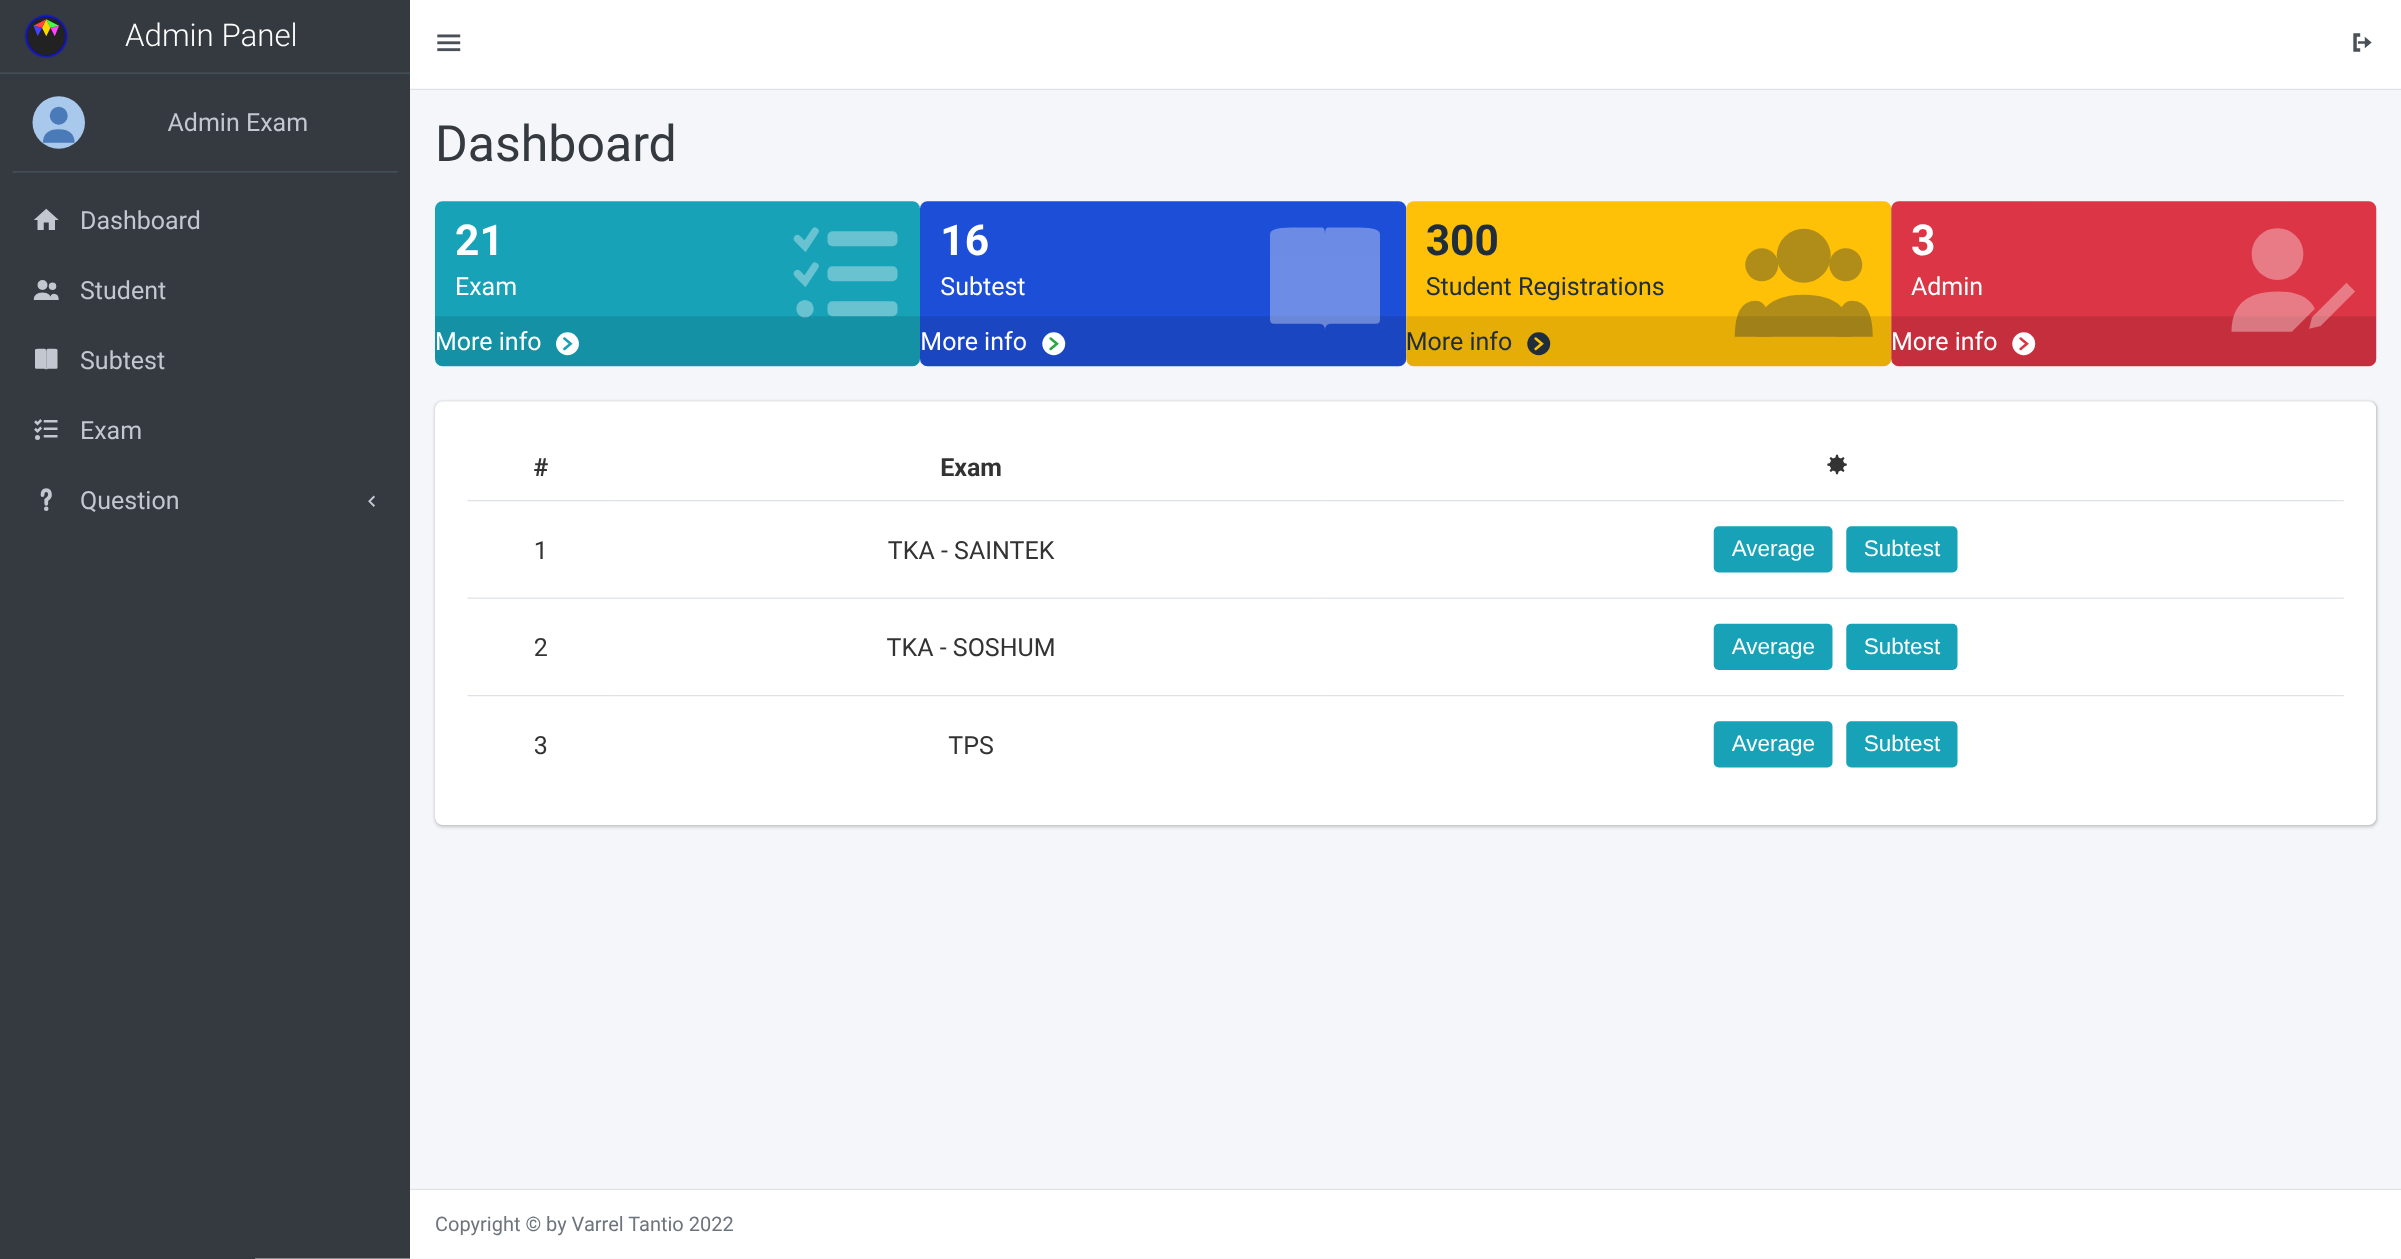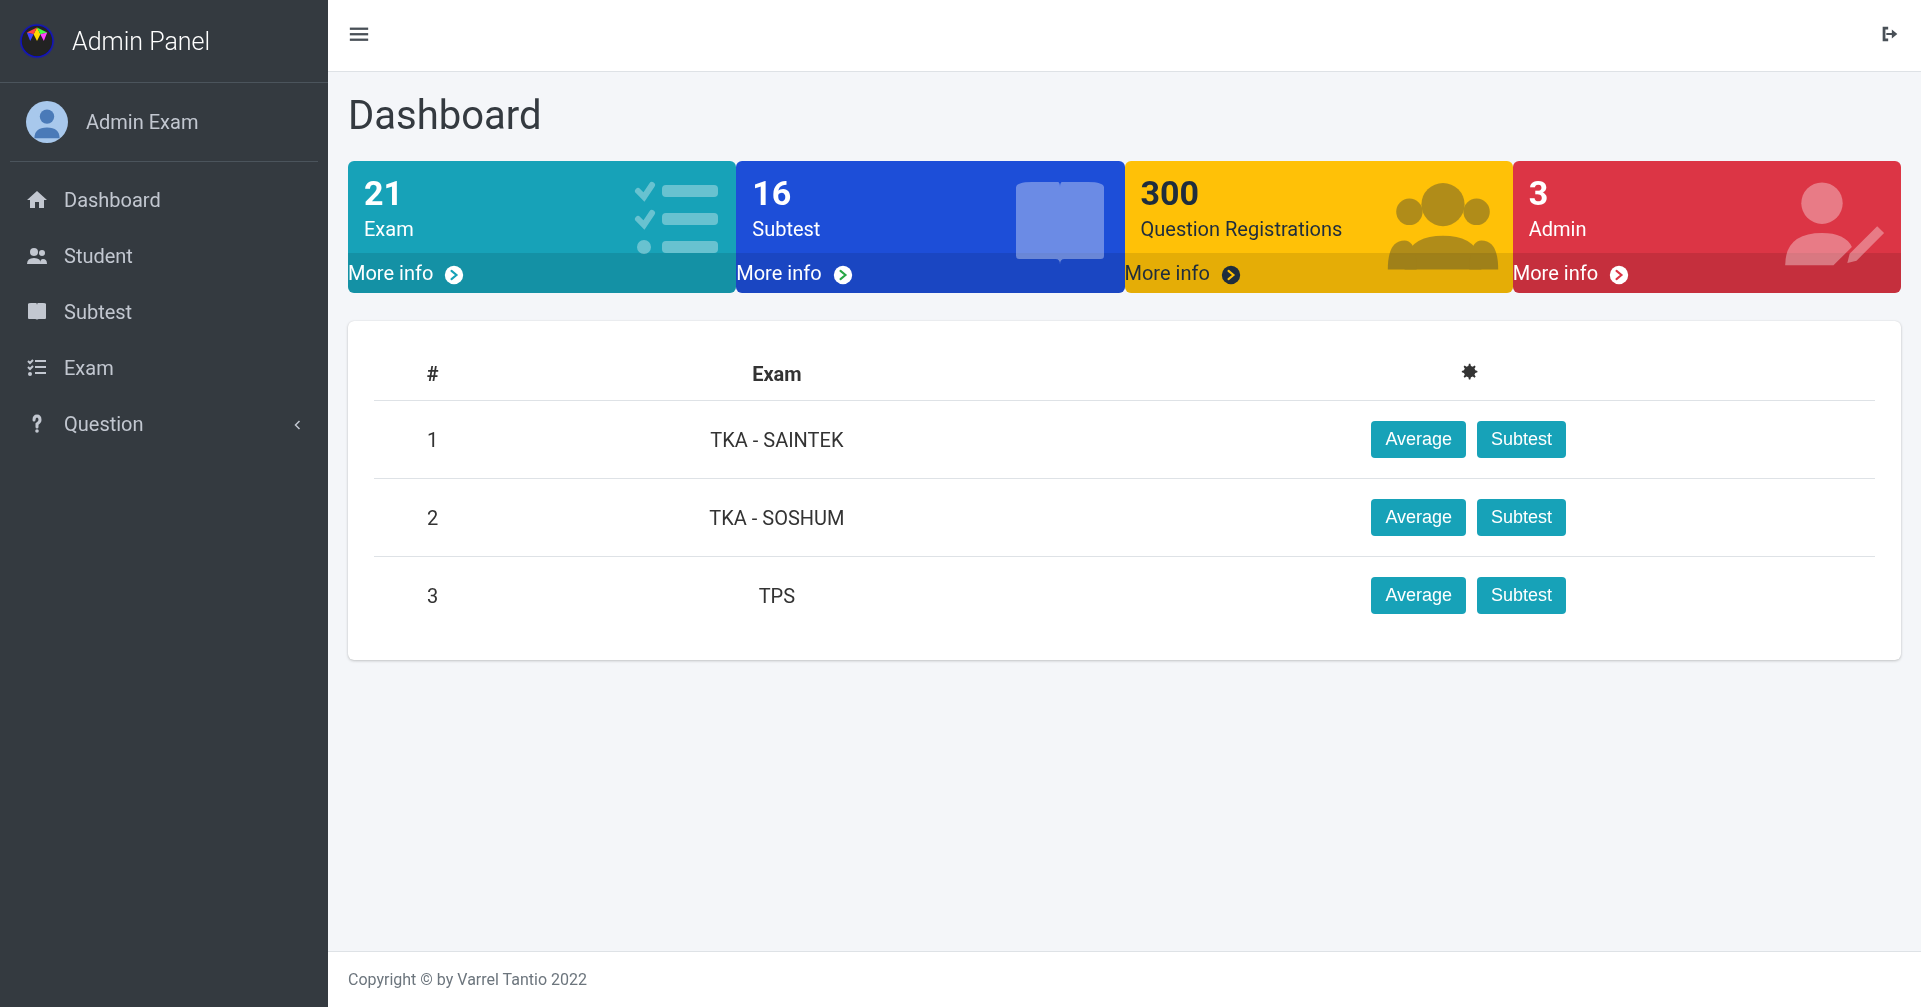--- a/index.html
+++ b/index.html
@@ -2,26 +2,26 @@
 <html><head>
   <meta charset="utf-8">
   <style>
     * { margin: 0; padding: 0; box-sizing: border-box; }
     body { font-family: -apple-system, BlinkMacSystemFont, "Segoe UI", Roboto, "Helvetica Neue", Arial, sans-serif; background: #f4f6f9; color: #333; }
     
     .wrapper { display: flex; min-height: 100vh; }
     
     
     .sidebar { width: 328px; background: #343a40; color: #c2c7d0; display: flex; flex-direction: column; }
-    .brand { display: flex; align-items: center; padding: 20px 16px; border-bottom: 1px solid #4b545c; }
+    .brand { display: flex; align-items: center; padding: 8px 16px; border-bottom: 1px solid #4b545c; gap: 28px; }
     .brand-logo { width: 42px; height: 42px; border-radius: 50%; background: radial-gradient(circle, #ffd700 20%, #ff0000 30%, #00ff00 40%, #0000ff 50%, #343a40 60%); margin-right: 14px; display: flex; align-items: center; justify-content: center; }
     .brand-logo svg { width: 34px; height: 34px; }
     .brand-text { font-size: 25px; font-weight: 300; color: #fff; }
     
-    .user-panel { display: flex; align-items: center; padding: 18px 16px; margin: 0 10px; border-bottom: 1px solid #4b545c; }
+    .user-panel { display: flex; align-items: center; padding: 18px 16px; margin: 0 10px; border-bottom: 1px solid #4b545c; gap: 48px; }
     .user-avatar { width: 42px; height: 42px; border-radius: 50%; background: #a8c8ec; margin-right: 18px; display: flex; align-items: center; justify-content: center; }
     .user-avatar svg { width: 36px; height: 36px; }
     .user-name { font-size: 20px; color: #c2c7d0; }
     
     .nav { list-style: none; padding: 10px 10px; }
     .nav-item { display: flex; align-items: center; padding: 15px 14px; font-size: 20px; color: #c2c7d0; cursor: pointer; border-radius: 4px; position: relative; }
     .nav-icon { width: 26px; height: 26px; margin-right: 14px; display: inline-flex; align-items: center; justify-content: center; }
     .nav-chevron { position: absolute; right: 14px; }
     
     
@@ -208,21 +208,21 @@
             <svg width="20" height="20" viewBox="0 0 24 24" fill="currentColor">
                 <circle cx="12" cy="12" r="11" fill="currentColor"></circle>
                 <path d="M9 7 L15 12 L9 17" stroke="#28a745" stroke-width="2.5" fill="none" stroke-linecap="round"></path>
               </svg>
           </a>
         </div>
 
         <div class="small-box bg-warning">
           <div class="small-box-inner">
             <div class="stat-number">300</div>
-            <div class="stat-label">Question Registrations</div>
+            <div class="stat-label">Student Registrations</div>
           </div>
           <div class="small-box-icon">
             <svg width="120" height="120" viewBox="0 0 100 100" fill="currentColor">
                 <circle cx="50" cy="28" r="18"></circle>
                 <circle cx="78" cy="34" r="11"></circle>
                 <circle cx="22" cy="34" r="11"></circle>
                 <path d="M18 82 Q18 54 50 54 Q82 54 82 82 Z"></path>
                 <path d="M72 82 Q72 58 82 58 Q96 58 96 82 Z"></path>
                 <path d="M4 82 Q4 58 18 58 Q28 58 28 82 Z"></path>
               </svg>

